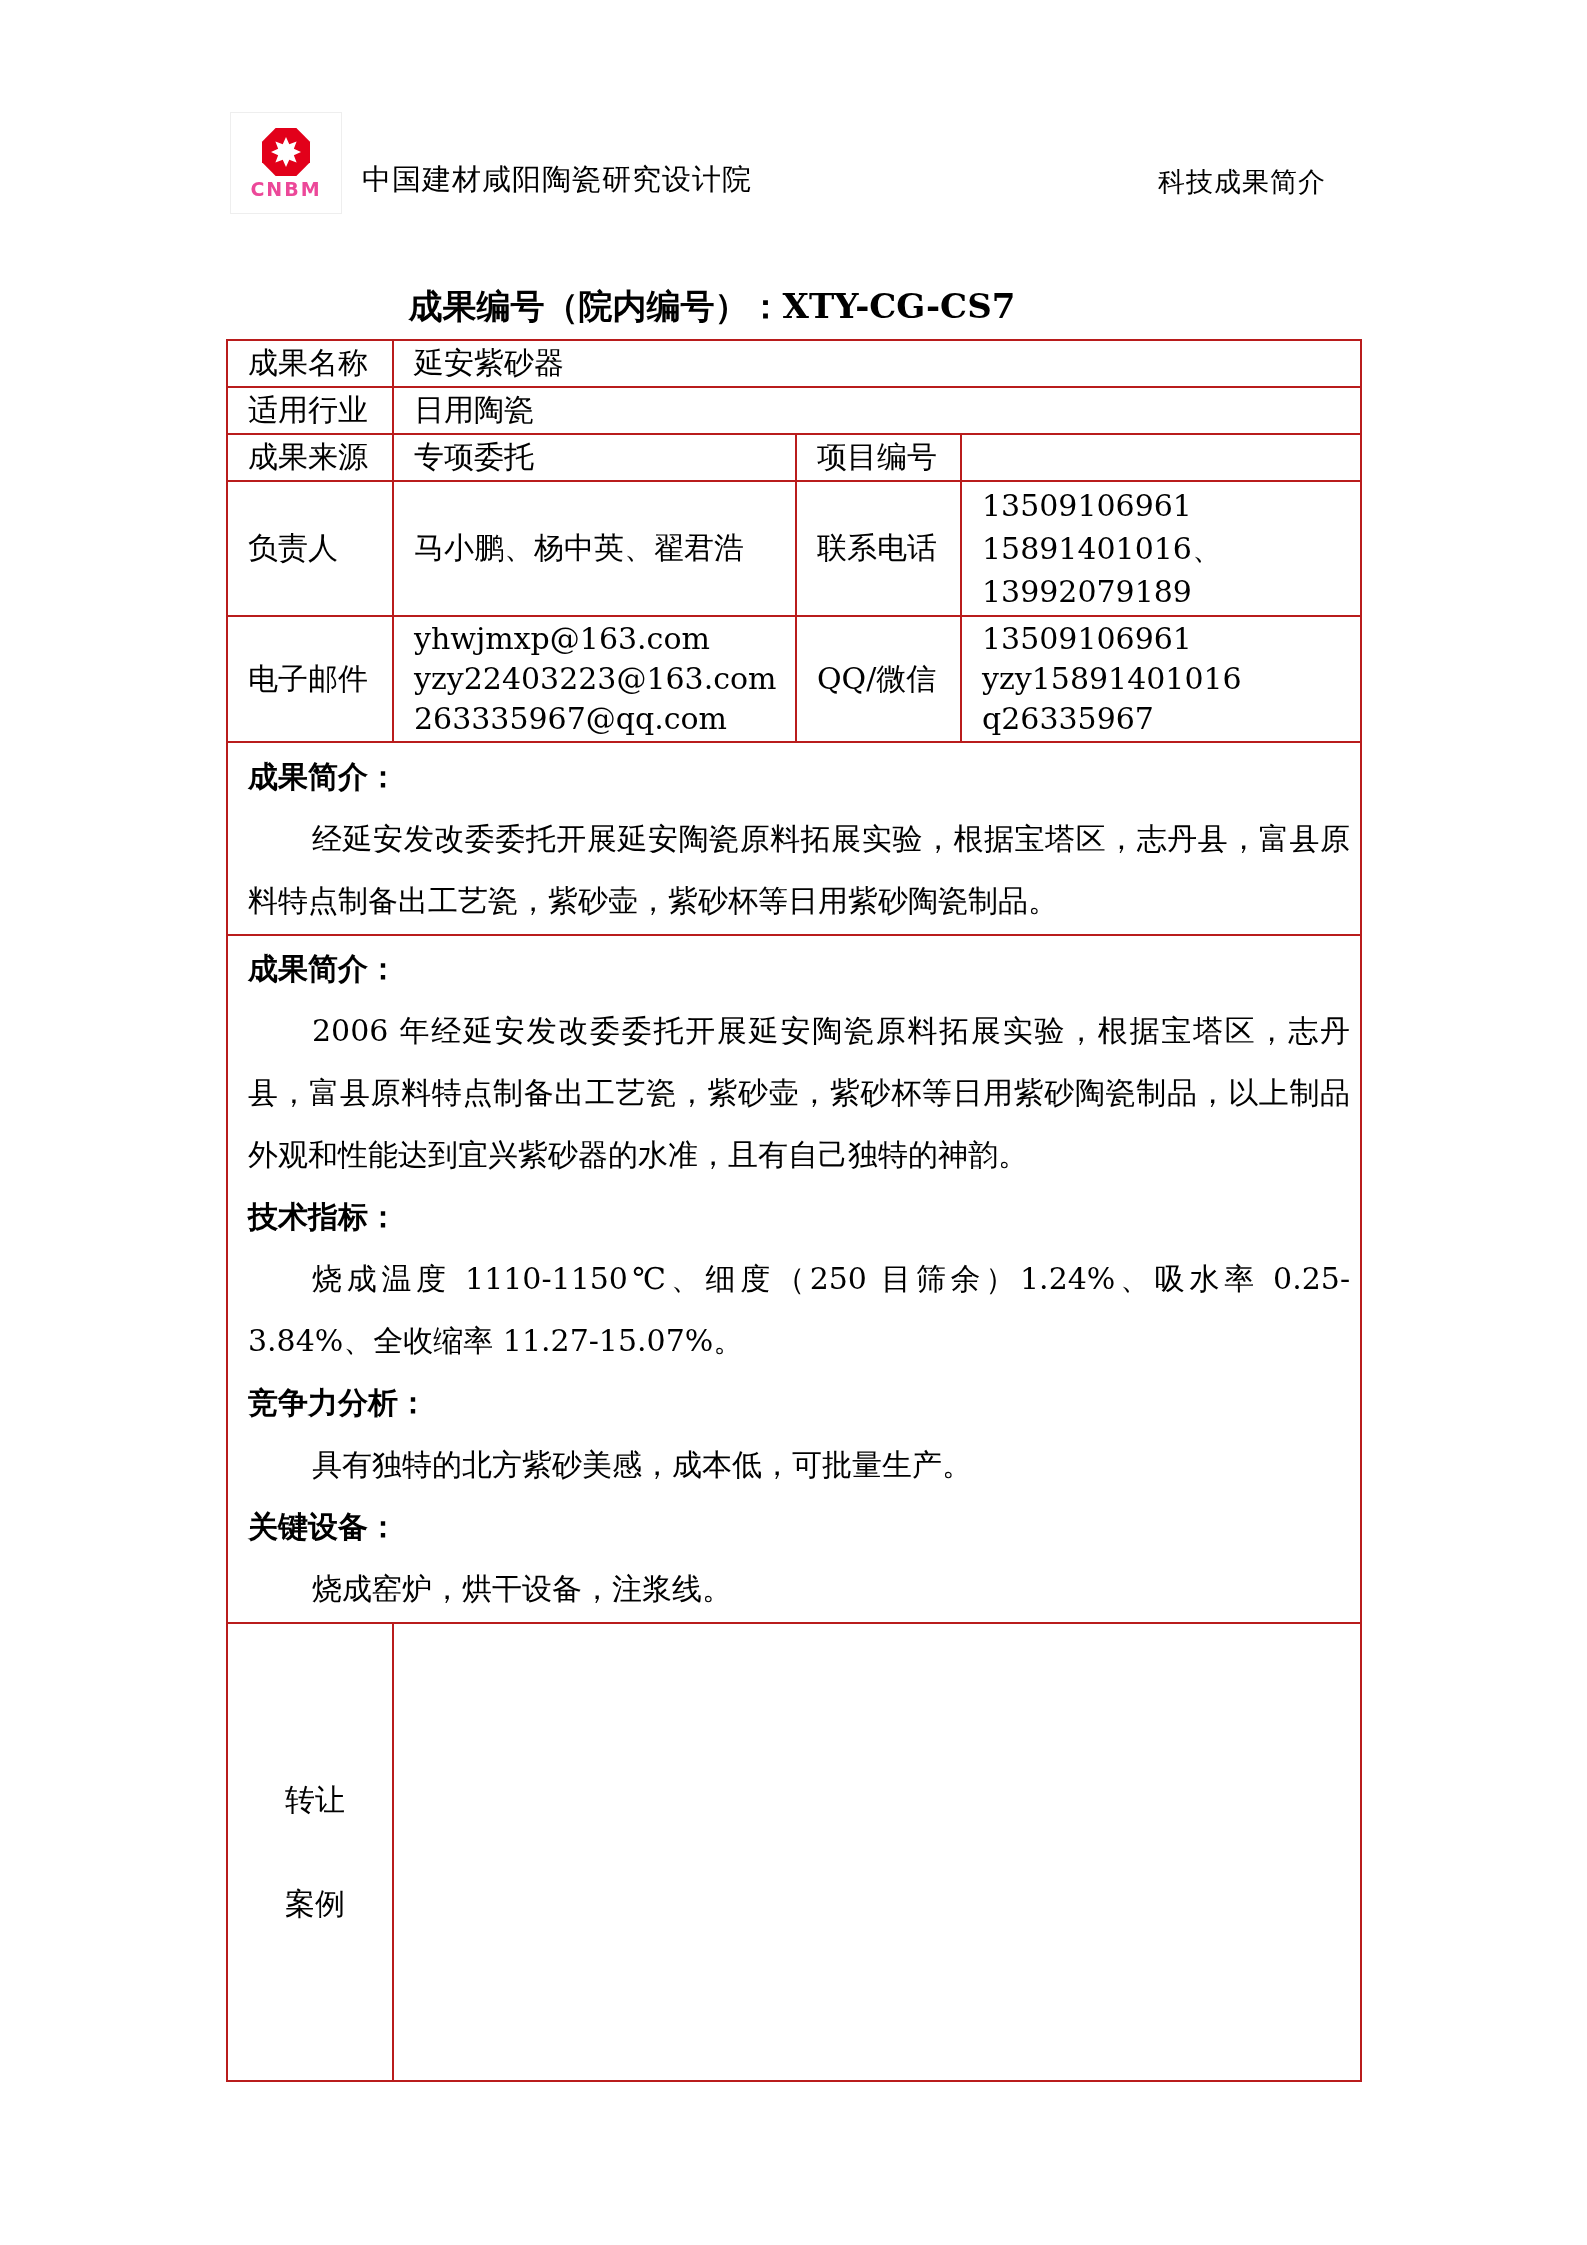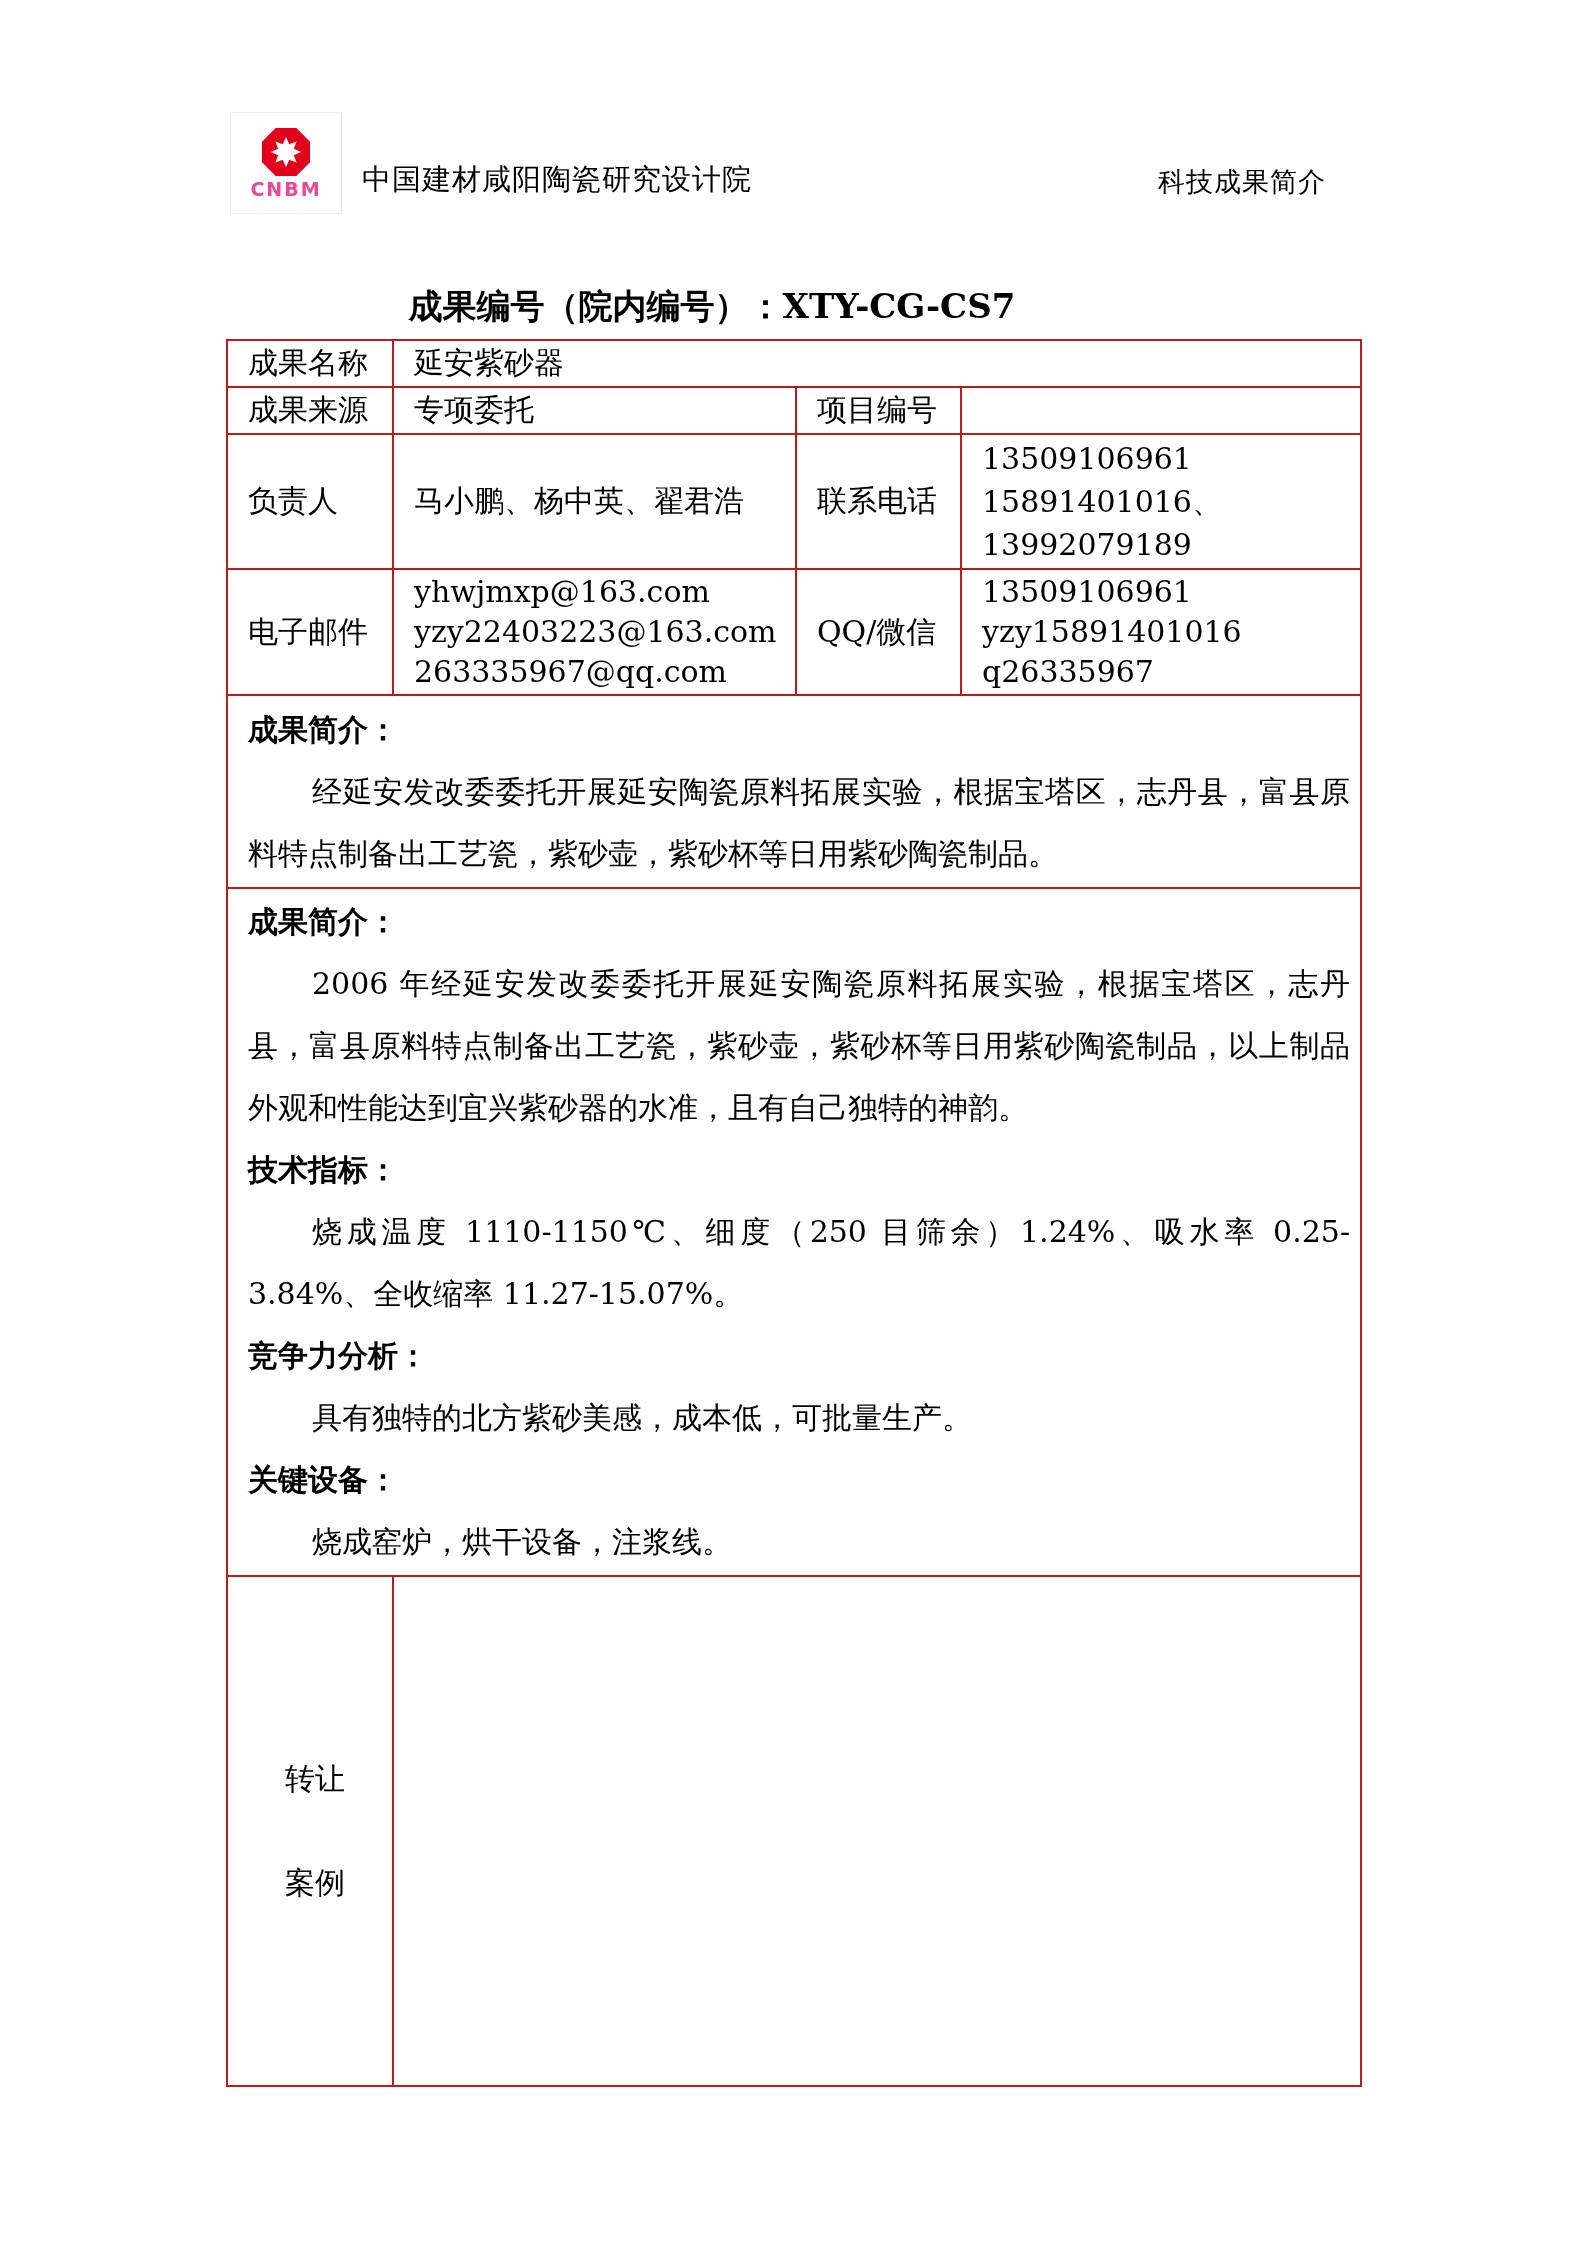--- a/index.html
+++ b/index.html
@@ -42,21 +42,21 @@
   table.info-table {
     position:absolute; left:226px; top:339px;
     width:1134px; border-collapse:collapse; table-layout:fixed;
   }
   table.info-table td {
     border:2px solid #b91c1c; font-size:30px; vertical-align:middle;
     padding:2px 10px 2px 20px; overflow:hidden;
   }
   .r1 { height:43px; } .r2 { height:42px; } .r3 { height:42px; }
   .r4 { height:83px; } .r5 { height:121px; }
-  .r6 { height:193px; } .r7 { height:687px; } .r8 { height:510px; }
+  .r6 { height:193px; } .r7 { height:687px; } .r8 { height:458px; }
 
   td.multiline div { line-height:40px; }
   td.phone-cell div { line-height:43px; }
 
   td.section-cell { vertical-align:top; padding:4px 26px 4px 24px; }
   .sec-h {
     font-family:"DejaVu Sans", sans-serif; font-weight:bold;
     font-size:30px; line-height:62px;
   }
   .sec-p {
@@ -89,20 +89,24 @@
   <colgroup>
     <col style="width:166px">
       <col style="width:403px">
       <col style="width:165px">
       <col style="width:400px">
   </colgroup>
   <tbody>
     <tr class="r1">
       <td>成果名称</td>
       <td colspan="3">延安紫砂器</td>
+    </tr>
+    <tr class="r2">
+      <td>适用行业</td>
+      <td colspan="3">日用陶瓷</td>
     </tr>
     <tr class="r3">
       <td>成果来源</td>
       <td>专项委托</td>
       <td>项目编号</td>
       <td></td>
     </tr>
     <tr class="r4">
       <td>负责人</td>
       <td>马小鹏、杨中英、翟君浩</td>

